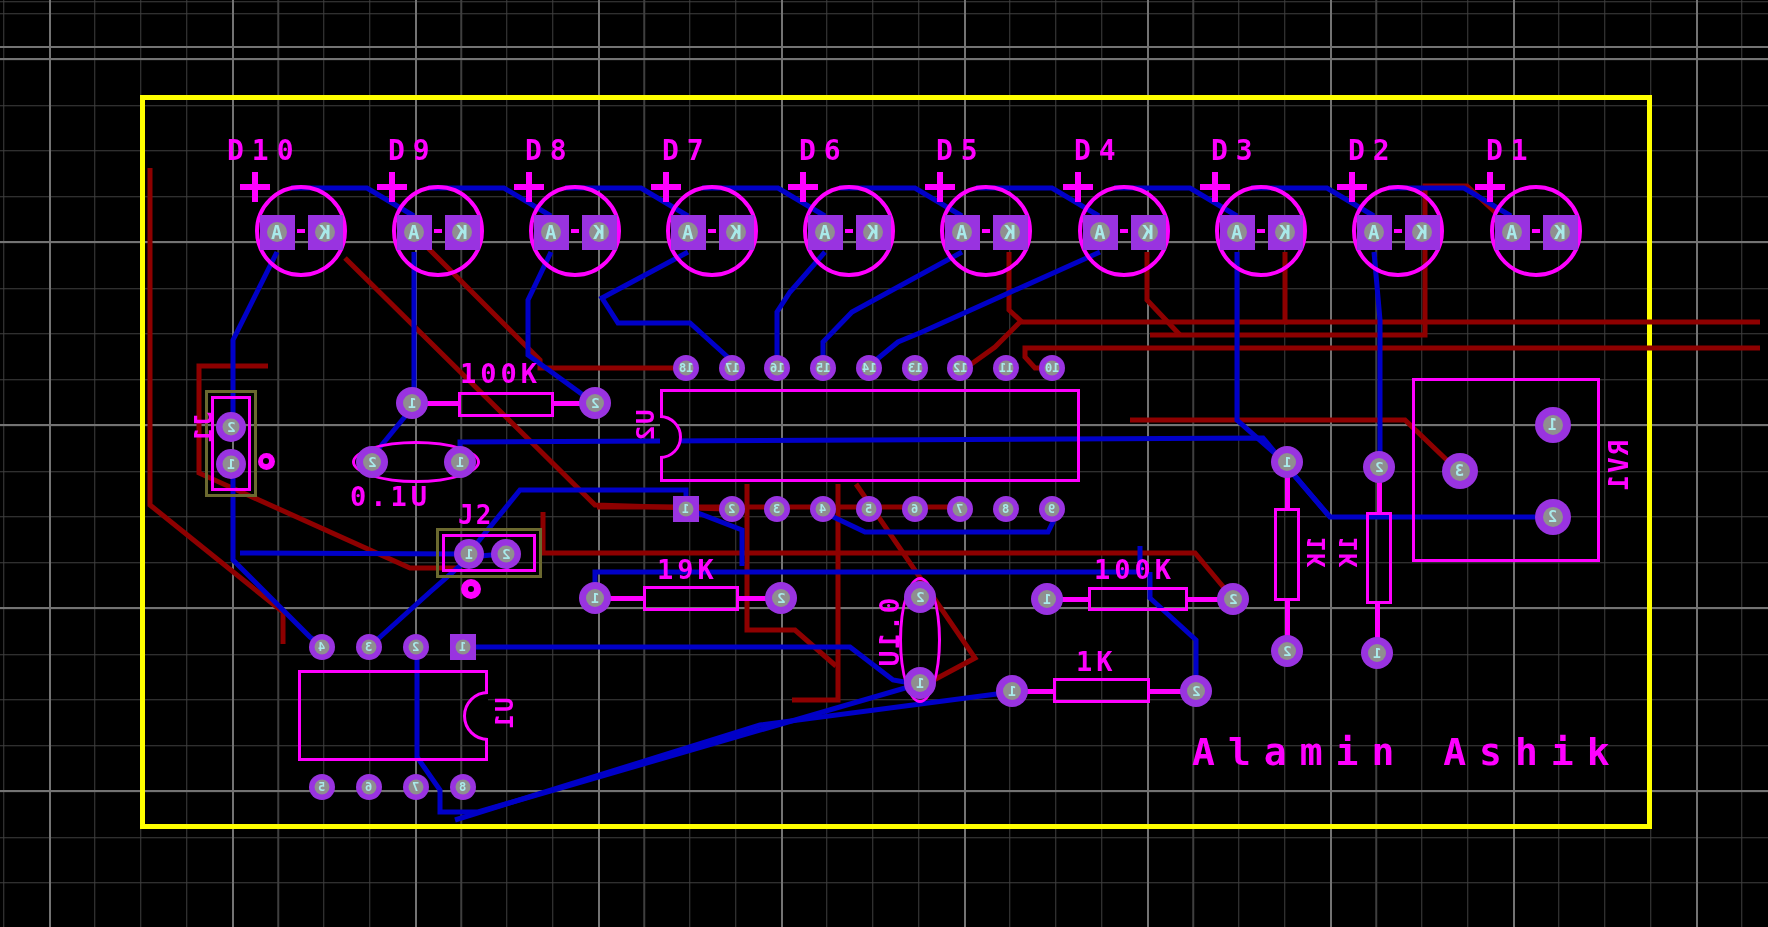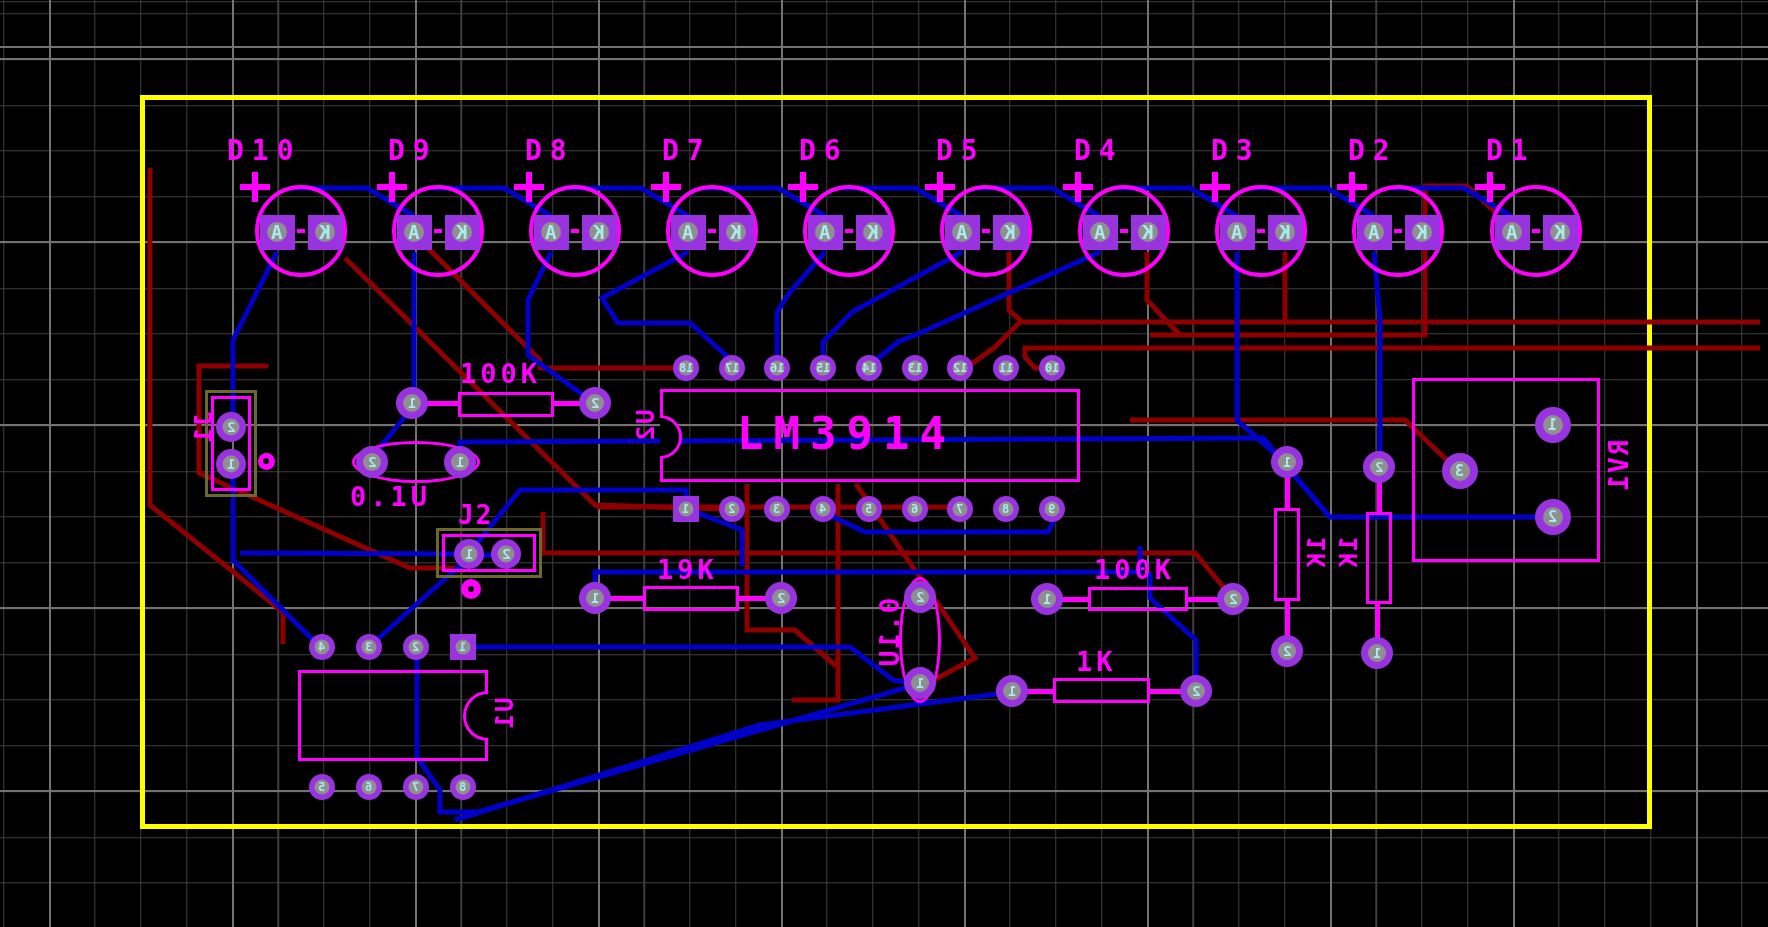--- a/index.html
+++ b/index.html
@@ -71,20 +71,21 @@
       <polyline points="428,188 504,188 551,216" fill="none" stroke="#0000c8" stroke-width="5" stroke-linejoin="miter"></polyline>
       <polyline points="565,188 641,188 688,216" fill="none" stroke="#0000c8" stroke-width="5" stroke-linejoin="miter"></polyline>
       <polyline points="702,188 778,188 825,216" fill="none" stroke="#0000c8" stroke-width="5" stroke-linejoin="miter"></polyline>
       <polyline points="839,188 915,188 962,216" fill="none" stroke="#0000c8" stroke-width="5" stroke-linejoin="miter"></polyline>
       <polyline points="976,188 1052,188 1099,216" fill="none" stroke="#0000c8" stroke-width="5" stroke-linejoin="miter"></polyline>
       <polyline points="1114,188 1190,188 1237,216" fill="none" stroke="#0000c8" stroke-width="5" stroke-linejoin="miter"></polyline>
       <polyline points="1251,188 1327,188 1374,216" fill="none" stroke="#0000c8" stroke-width="5" stroke-linejoin="miter"></polyline>
       <polyline points="1388,188 1464,188 1511,216" fill="none" stroke="#0000c8" stroke-width="5" stroke-linejoin="miter"></polyline>
     </svg>
   <div id="board-outline" style="left: 140px; top: 95px; width: 1512px; height: 734px; border-color: rgb(255, 255, 0);"></div>
+  <div id="author" class="silk" style="left: 1192px; top: 733px; font-size: 38px; letter-spacing: 13px;">Alamin Ashik</div>
 <div class="circ" style="left: 255px; top: 185px; width: 92px; height: 92px;"></div>
     <div class="silk" style="left: 227px; top: 137px; font-size: 28px; letter-spacing: 8px; color: rgb(255, 0, 255);">D10</div>
     <div class="plusbar" style="left: 240px; top: 184px; width: 30px; height: 6px;"></div>
     <div class="plusbar" style="left: 252px; top: 172px; width: 6px; height: 30px;"></div>
     <div class="lead" style="left: 297px; top: 229px; width: 8px; height: 4px; background: rgb(255, 0, 255); z-index: 5;"></div>
     <div class="pad" style="left: 259.5px; top: 214.5px; width: 35px; height: 35px; border-radius: 0px; background: rgb(153, 51, 224);">
       <span class="hole" style="width: 20px; height: 20px; background: rgb(143, 143, 143);"></span>
       <span class="pnum" style="font-size: 19px; color: rgb(169, 234, 234);">A</span>
     </div>
     <div class="pad" style="left: 307.5px; top: 214.5px; width: 35px; height: 35px; border-radius: 0px; background: rgb(153, 51, 224);">
@@ -206,21 +207,20 @@
     </div>
     <div class="pad" style="left: 1542.5px; top: 214.5px; width: 35px; height: 35px; border-radius: 0px; background: rgb(153, 51, 224);">
       <span class="hole" style="width: 20px; height: 20px; background: rgb(143, 143, 143);"></span>
       <span class="pnum" style="font-size: 19px; color: rgb(169, 234, 234);">K</span>
     </div>
     <div class="outline" style="left: 660px; top: 389px; width: 420px; height: 93px;"></div>
     <div class="notchwrap" style="left: 660px; top: 415px; width: 25px; height: 44px;">
       <div class="notchc" style="left: -22px; top: 0px; width: 44px; height: 44px;"></div>
     </div>
     <div class="silk" style="left: 630px; top: 414px; font-size: 24px; letter-spacing: 2px; color: rgb(255, 0, 255); transform: rotate(90deg) scaleY(-1);">U2</div>
-    <div class="silk" style="left: 737px; top: 412px; font-size: 44px; letter-spacing: 10px; color: rgb(255, 0, 255);">LM3914</div>
     <div class="pad" style="left: 673px; top: 355px; width: 26px; height: 26px; border-radius: 50%; background: rgb(153, 51, 224);">
       <span class="hole" style="width: 15px; height: 15px; background: rgb(143, 143, 143);"></span>
       <span class="pnum" style="font-size: 12px; color: rgb(169, 234, 234);">18</span>
     </div>
     <div class="pad" style="left: 719px; top: 355px; width: 26px; height: 26px; border-radius: 50%; background: rgb(153, 51, 224);">
       <span class="hole" style="width: 15px; height: 15px; background: rgb(143, 143, 143);"></span>
       <span class="pnum" style="font-size: 12px; color: rgb(169, 234, 234);">17</span>
     </div>
     <div class="pad" style="left: 764px; top: 355px; width: 26px; height: 26px; border-radius: 50%; background: rgb(153, 51, 224);">
       <span class="hole" style="width: 15px; height: 15px; background: rgb(143, 143, 143);"></span>

